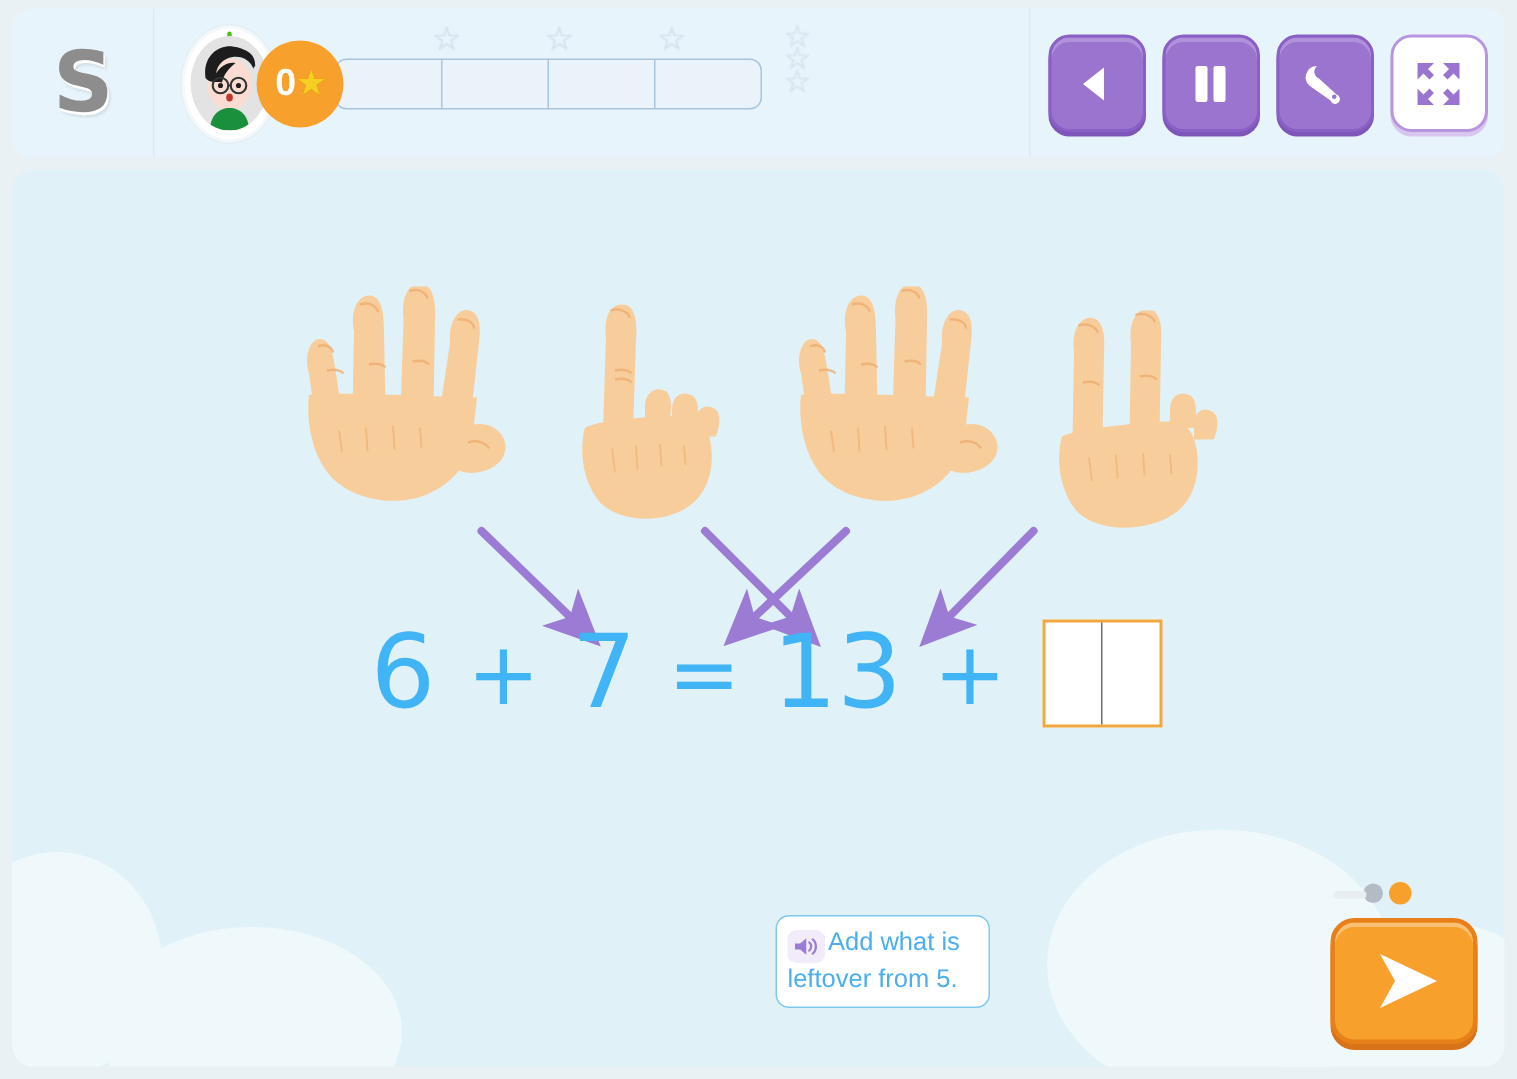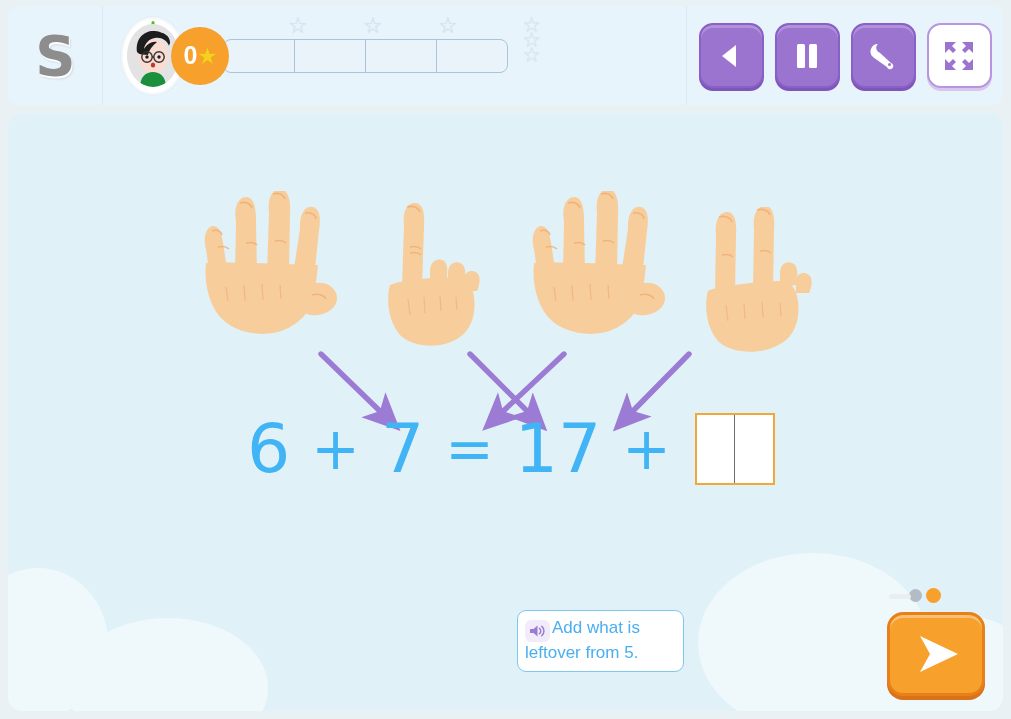--- a/index.html
+++ b/index.html
@@ -159,21 +159,21 @@
   }
   .answer-cell { flex: 1; border-right: 1.6px solid #6e6e6e;
     display:flex; align-items:center; justify-content:center;
     font-size: 44px; color: #41b4f5; font-family: "DejaVu Sans", sans-serif; }
   .answer-cell:last-child { border-right: none; }
 
   
   .tooltip {
     position: absolute;
     left: 509px; top: 497px;
-    width: 167px;
+    width: 143px;
     background: #ffffff;
     border: 1.5px solid #7ec8f0;
     border-radius: 9px;
     padding: 6px 7px 7px 7px;
     font-size: 17px; color: #4aaef0;
     line-height: 1.32;
   }
   .speaker {
     display: inline-flex; align-items: center; justify-content: center;
     width: 25px; height: 22px; border-radius: 6px;
@@ -423,21 +423,21 @@
         <line x1="556" y1="16" x2="490" y2="78"></line>
         <line x1="681" y1="16" x2="620" y2="78"></line>
       </g>
     </svg>
 
     <div class="equation">
       <span class="eq-term">6</span>
       <span class="eq-op">+</span>
       <span class="eq-term">7</span>
       <span class="eq-op">=</span>
-      <span class="eq-term">17</span>
+      <span class="eq-term">13</span>
       <span class="eq-op">+</span>
       <span class="answer-box">
         <span class="answer-cell"></span>
         <span class="answer-cell"></span>
       </span>
     </div>
 
     <div class="tooltip">
       <span class="speaker">
         <svg width="17" height="14" viewBox="0 0 17 14">

